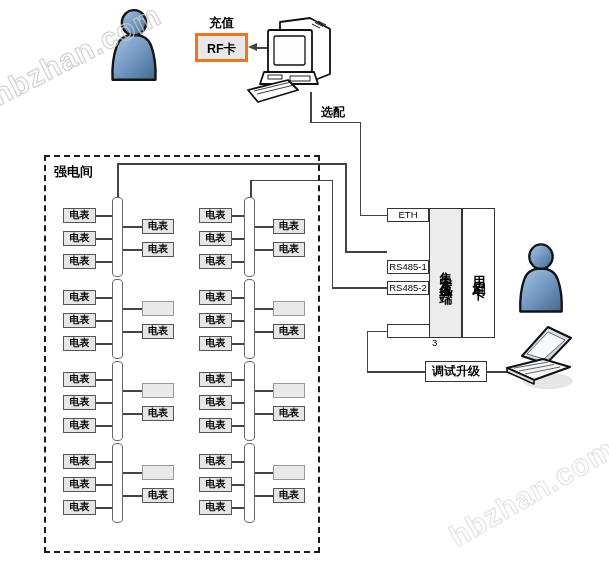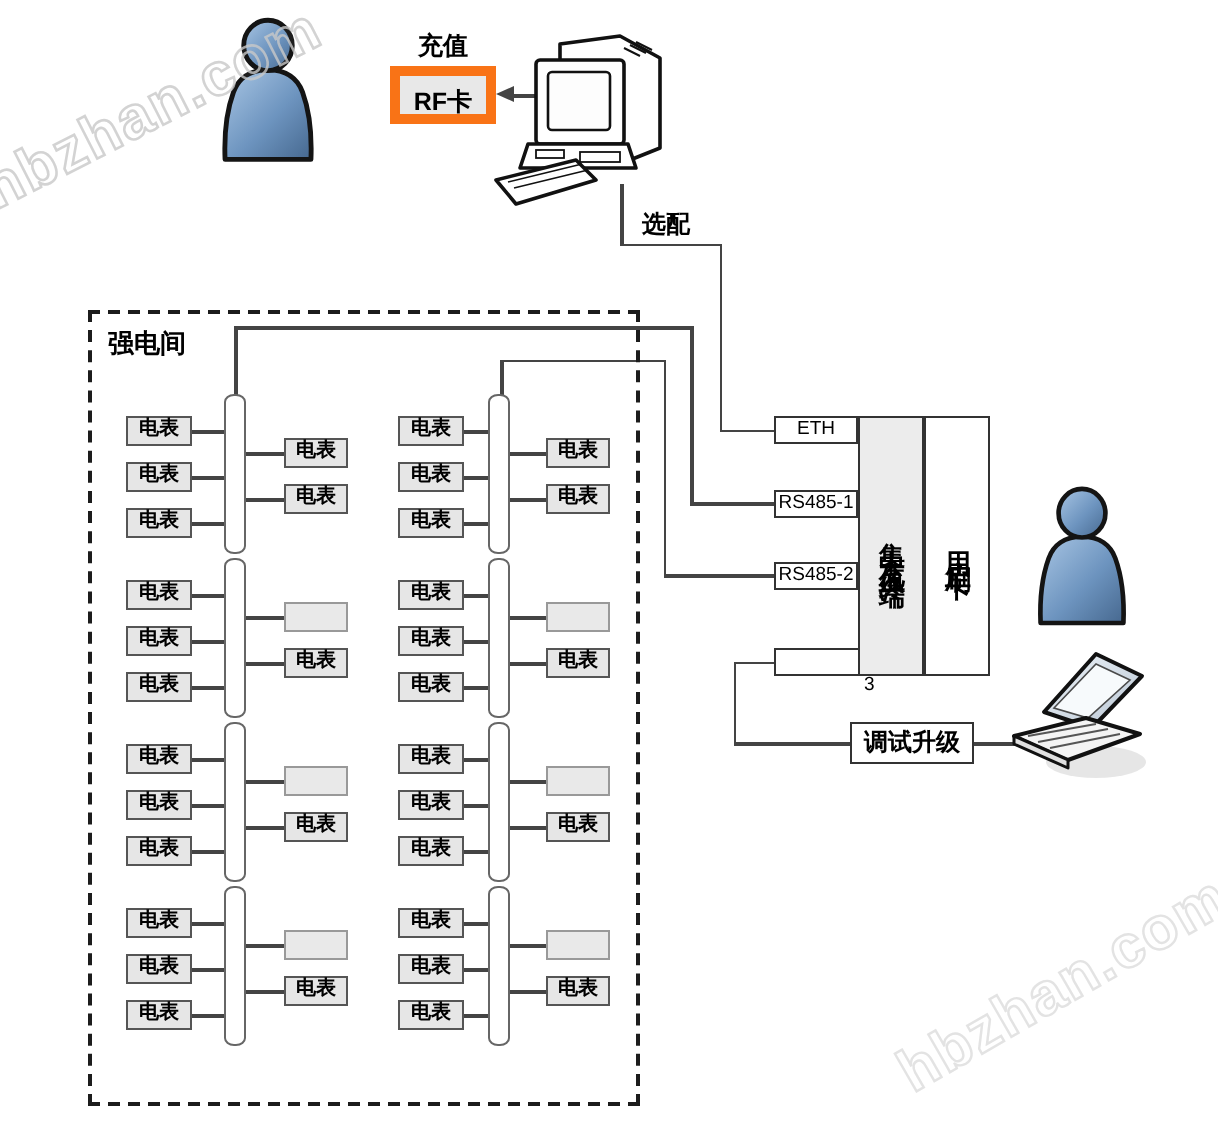--- a/index.html
+++ b/index.html
@@ -35,21 +35,21 @@
   }
   .terminal-box{left:429px;background:#ececec;}
   .usercard-box{left:462px;background:#ffffff;}
   .debug-box{
     position:absolute;left:425px;top:361px;width:62px;height:21px;background:#fff;
     border:1px solid #333;box-sizing:border-box;font-size:12px;font-weight:bold;
     text-align:center;line-height:19px;
   }
   .rf-box{
     position:absolute;left:195px;top:33px;width:53px;height:29px;background:#e8e8e8;
-    border:5px solid #f97316;box-sizing:border-box;font-size:12.5px;font-weight:bold;
+    border:3px solid #f97316;box-sizing:border-box;font-size:12.5px;font-weight:bold;
     text-align:center;line-height:27px;
   }
   .recharge-label{position:absolute;left:195px;top:15px;width:53px;text-align:center;
     font-size:12.5px;font-weight:bold;}
   .optional-label{position:absolute;left:321px;top:104px;font-size:12px;font-weight:bold;}
   .arrow-left{
     position:absolute;left:248px;top:43px;width:0;height:0;
     border-top:4.5px solid transparent;border-bottom:4.5px solid transparent;
     border-right:9px solid #444;
   }
@@ -207,21 +207,21 @@
     <rect x="28" y="20" width="31" height="29" rx="2" fill="#fdfdfd" stroke="#111" stroke-width="1.3"></rect>
     <polygon points="18,56 68,56 72,68 14,68" fill="#fff" stroke="#111" stroke-width="1.8" stroke-linejoin="round"></polygon>
     <rect x="22" y="59" width="14" height="4" fill="#fff" stroke="#111" stroke-width="0.9"></rect>
     <rect x="44" y="60" width="20" height="5" fill="#fff" stroke="#111" stroke-width="0.9"></rect>
     <polygon points="2,74 42,64 52,74 12,86" fill="#fff" stroke="#111" stroke-width="1.8" stroke-linejoin="round"></polygon>
     <line x1="8" y1="75" x2="45" y2="66" stroke="#111" stroke-width="0.8"></line>
     <line x1="11" y1="78" x2="48" y2="69" stroke="#111" stroke-width="0.8"></line>
   </svg>
 
   <div class="port" style="top:208px;">ETH</div>
-  <div class="port" style="top:245px;">RS485-1</div>
+  <div class="port" style="top:260px;">RS485-1</div>
   <div class="port" style="top:281px;">RS485-2</div>
   <div class="port" style="top:324px;padding-left:44px;">RS485-3</div>
   <div class="vbox terminal-box">集中充值终端</div>
   <div class="vbox usercard-box">用户刷卡</div>
   <div class="debug-box">调试升级</div>
 
   <svg class="abs" style="left:514px;top:240px;" width="54" height="80" viewBox="0 0 60 82">
     <path d="M30 28 C20 28 14 33 11.5 40 C7.5 51 6.5 64 7 76 L53 76 C53.5 64 52.5 51 48.5 40 C46 33 40 28 30 28 Z" fill="url(#pg1)" stroke="#141414" stroke-width="2.6" stroke-linejoin="round"></path>
     <ellipse cx="30" cy="15" rx="13" ry="13.5" fill="url(#pg1)" stroke="#141414" stroke-width="2.6"></ellipse>
   </svg>

